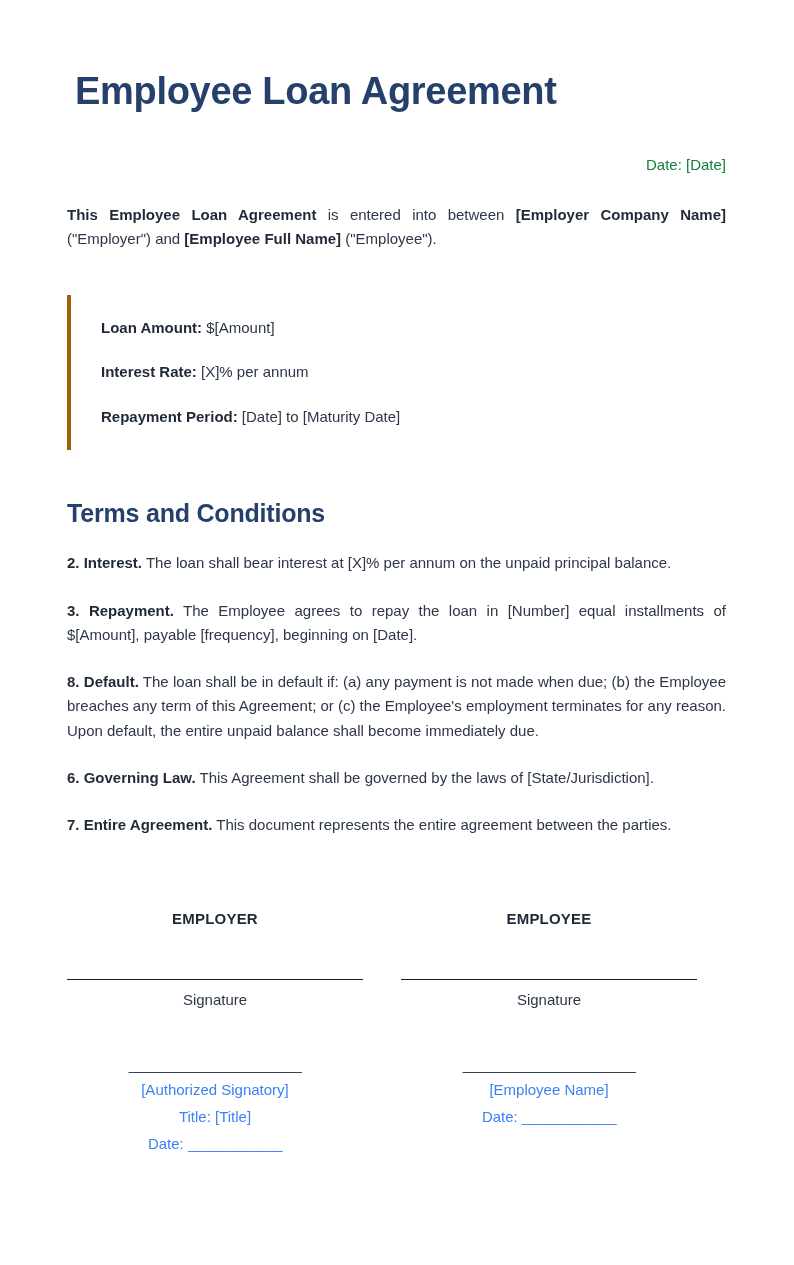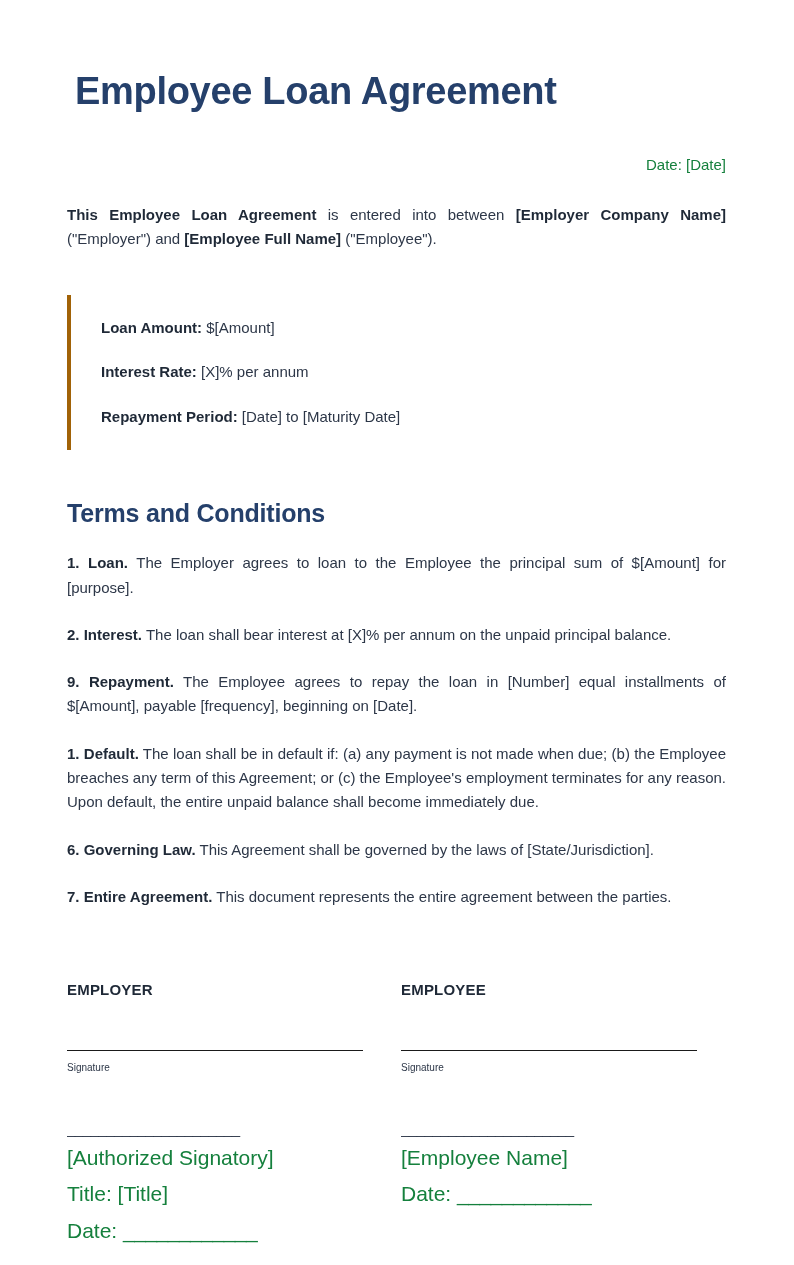--- a/index.html
+++ b/index.html
@@ -88,56 +88,57 @@
     color: #2d3748;
   }
 
   
   .signatures {
     display: flex;
     margin: 72px 0 0 0;
   }
   .sig-col {
     width: 296px;
+    text-align: center;
   }
   .sig-col.first { margin-right: 38px; }
 
   .party-label {
     font-size: 15px;
     font-weight: bold;
     color: #1f2937;
     letter-spacing: 0.2px;
     margin: 0;
   }
   .sig-rule {
     margin-top: 52px;
     border-bottom: 1.6px solid #1a1a1a;
     height: 0;
     width: 100%;
   }
   .sig-caption {
     margin: 9px 0 0 0;
-    font-size: 10px;
+    font-size: 15px;
     line-height: 1.5;
     color: #2d3748;
   }
   .name-rule {
     margin: 46px 0 0 0;
     font-size: 15px;
     line-height: 1.1;
     color: #2d3748;
     letter-spacing: -0.5px;
     white-space: nowrap;
     overflow: hidden;
   }
   .sig-detail {
     margin: 4px 0 0 0;
-    font-size: 21px;
+    font-size: 15px;
     line-height: 1.55;
-    color: #15803d;
+    color: #3b82f6;
   }
   .blank-fill { letter-spacing: -0.5px; }
 </style>
 </head>
 <body>
 
 <div class="page">
 
   <h1 class="doc-title">Employee Loan Agreement</h1>
 
@@ -146,28 +147,27 @@
   <p class="intro"><b>This Employee Loan Agreement</b><span> is entered into between </span><b>[Employer Company Name]</b><span> ("Employer") and </span><b>[Employee Full Name]</b><span> ("Employee").</span></p>
 
   <div class="details-box">
     <p class="detail-row"><span class="detail-label">Loan Amount:</span><span> $[Amount]</span></p>
     <p class="detail-row"><span class="detail-label">Interest Rate:</span><span> [X]% per annum</span></p>
     <p class="detail-row"><span class="detail-label">Repayment Period:</span><span> [Date] to [Maturity Date]</span></p>
   </div>
 
   <h2 class="section-heading">Terms and Conditions</h2>
 
-  <p class="clause"><b>1. Loan.</b><span> The Employer agrees to loan to the Employee the principal sum of $[Amount] for [purpose].</span></p>
 
   <p class="clause"><b>2. Interest.</b><span> The loan shall bear interest at [X]% per annum on the unpaid principal balance.</span></p>
 
-  <p class="clause"><b>9. Repayment.</b><span> The Employee agrees to repay the loan in [Number] equal installments of $[Amount], payable [frequency], beginning on [Date].</span></p>
+  <p class="clause"><b>3. Repayment.</b><span> The Employee agrees to repay the loan in [Number] equal installments of $[Amount], payable [frequency], beginning on [Date].</span></p>
 
 
-  <p class="clause"><b>1. Default.</b><span> The loan shall be in default if: (a) any payment is not made when due; (b) the Employee breaches any term of this Agreement; or (c) the Employee's employment terminates for any reason. Upon default, the entire unpaid balance shall become immediately due.</span></p>
+  <p class="clause"><b>8. Default.</b><span> The loan shall be in default if: (a) any payment is not made when due; (b) the Employee breaches any term of this Agreement; or (c) the Employee's employment terminates for any reason. Upon default, the entire unpaid balance shall become immediately due.</span></p>
 
   <p class="clause"><b>6. Governing Law.</b><span> This Agreement shall be governed by the laws of [State/Jurisdiction].</span></p>
 
   <p class="clause"><b>7. Entire Agreement.</b><span> This document represents the entire agreement between the parties.</span></p>
 
   <div class="signatures">
 
     <div class="sig-col first">
       <p class="party-label">EMPLOYER</p>
       <div class="sig-rule"></div>

